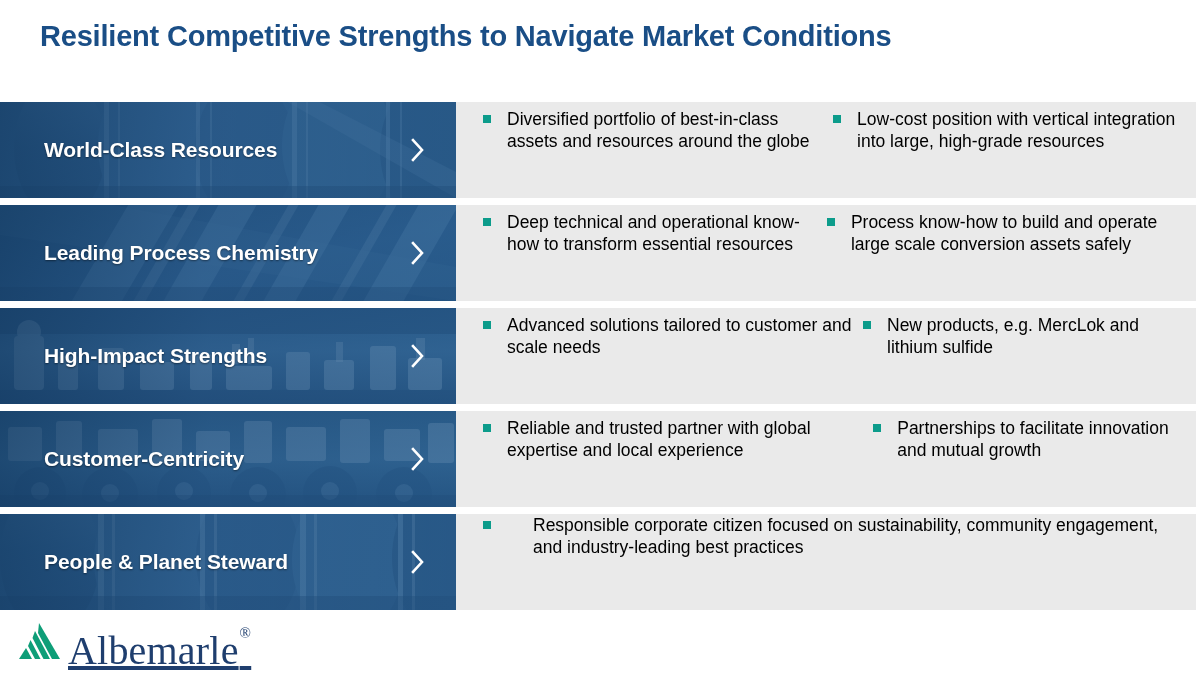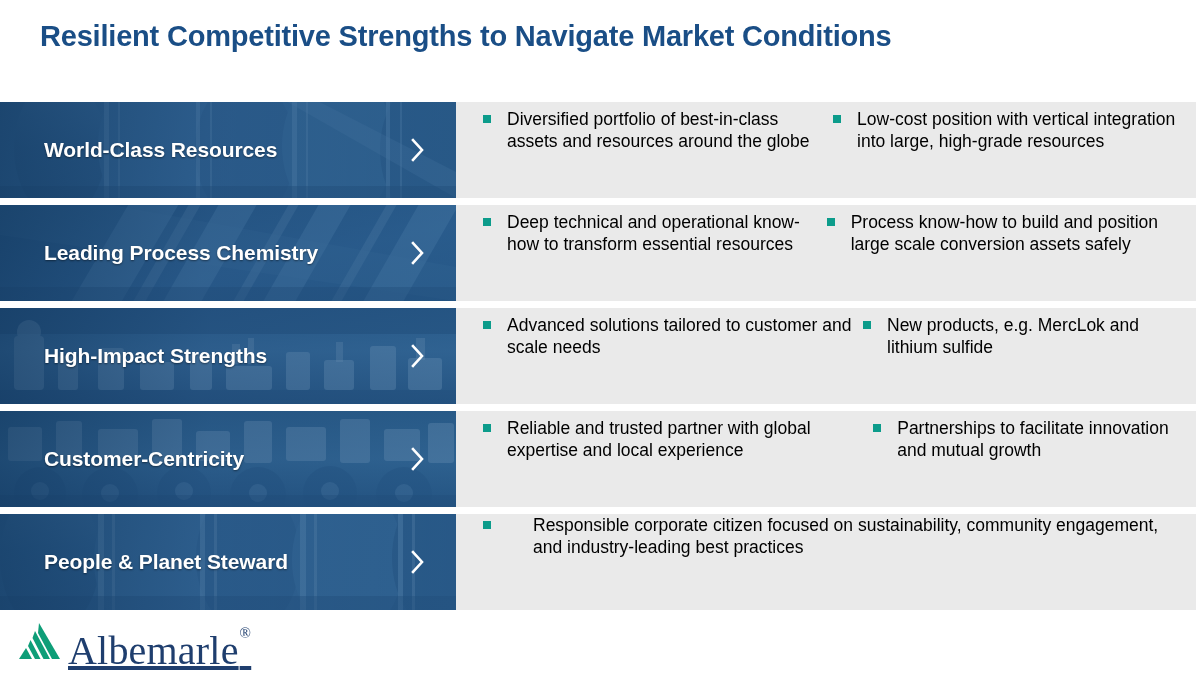--- a/index.html
+++ b/index.html
@@ -254,21 +254,21 @@
           </svg>
       </span>
     </div>
     <div class="panel-right">
       <div class="bullet">
         <span class="bullet-mark"></span>
         <span class="bullet-text">Deep technical and operational know-how to transform essential resources</span>
       </div>
       <div class="bullet">
         <span class="bullet-mark"></span>
-        <span class="bullet-text">Process know-how to build and position large scale conversion assets safely</span>
+        <span class="bullet-text">Process know-how to build and operate large scale conversion assets safely</span>
       </div>
     </div>
   </div>
 
   <div class="row">
     <div class="panel-left">
       <div class="panel-art">
         <svg viewBox="0 0 456 96" preserveAspectRatio="none">
           <defs>
             <linearGradient id="g3a" x1="0" y1="0" x2="0" y2="1">

